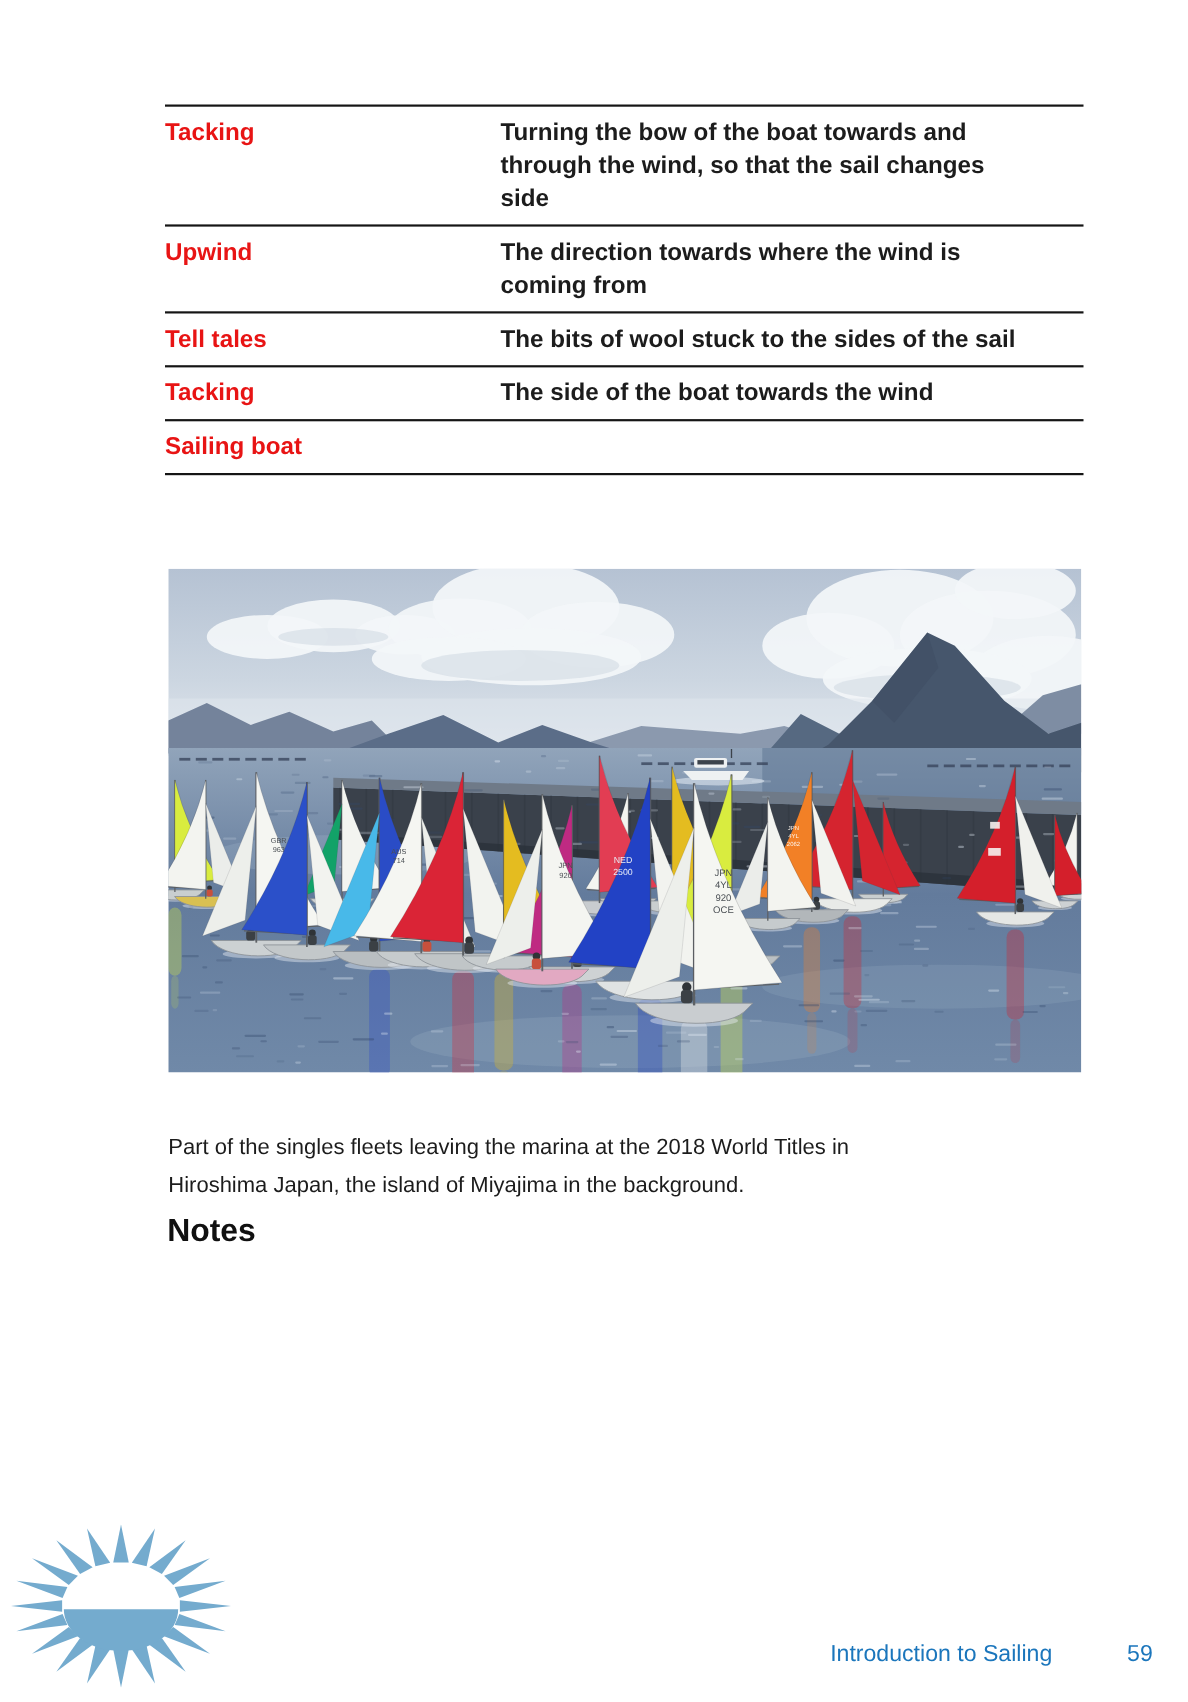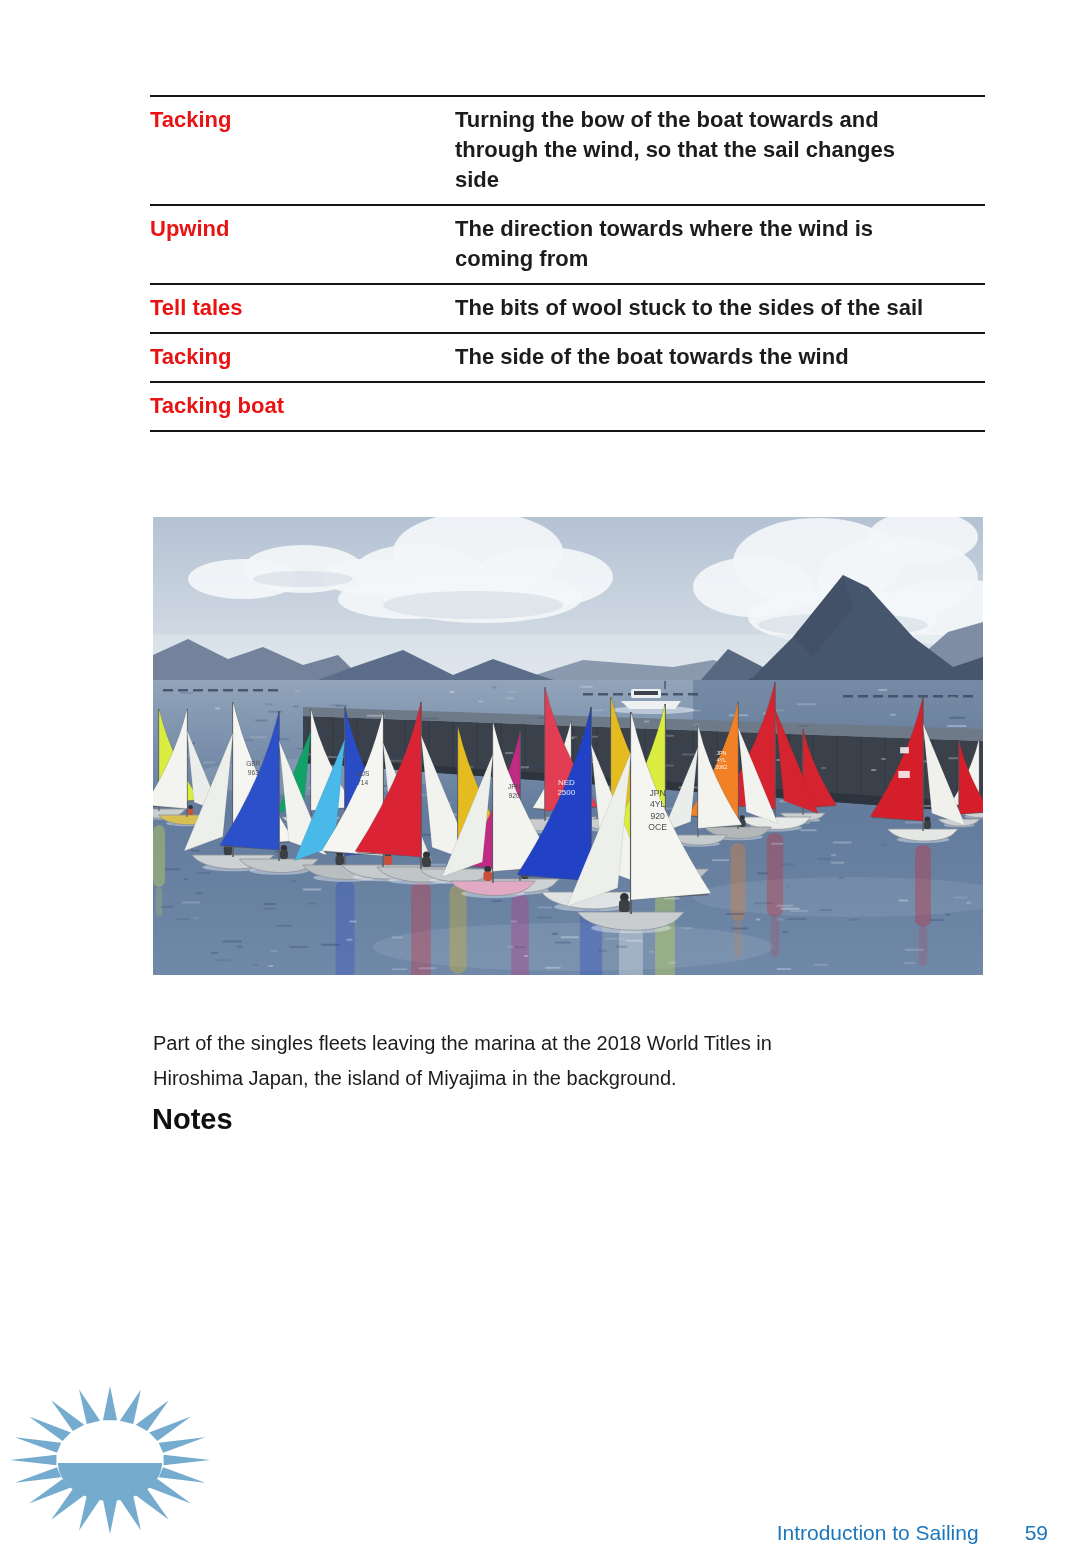--- a/index.html
+++ b/index.html
@@ -12,22 +12,22 @@
           font-size:22px;line-height:30px;}
   .g-def{flex:1;font-size:22px;line-height:30px;color:#1c1c1c;white-space:pre-line;font-weight:bold;}
   
   .photo{position:absolute;left:153px;top:517px;width:830px;height:458px;display:block;}
   
   .caption{position:absolute;left:153px;top:1006px;width:846px;font-size:20px;line-height:35px;
            color:#1c1c1c;white-space:pre-line;}
   .notes{position:absolute;left:152px;top:1103px;font-size:29px;font-weight:bold;color:#101010;margin:0;}
   
   .watermark{position:absolute;left:6px;top:1382px;width:1064px;height:160px;z-index:1;}
-  .footer{position:absolute;right:32px;top:1492px;z-index:2;display:flex;gap:46px;
-          font-size:21px;color:var(--footer-color,#1b76bc);margin-top:29px;}
+  .footer{position:absolute;right:32px;top:1492px;z-index:2;display:flex;gap:68px;
+          font-size:21px;color:var(--footer-color,#1b76bc);}
 </style>
 </head>
 <body>
 
 <div class="page">
 
   <div class="glossary" id="glossary">
       <div class="g-row">
         <div class="g-term">Tacking</div>
         <div class="g-def">Turning the bow of the boat towards and
@@ -41,21 +41,21 @@
       </div>
       <div class="g-row">
         <div class="g-term">Tell tales</div>
         <div class="g-def">The bits of wool stuck to the sides of the sail</div>
       </div>
       <div class="g-row">
         <div class="g-term">Tacking</div>
         <div class="g-def">The side of the boat towards the wind</div>
       </div>
       <div class="g-row">
-        <div class="g-term">Tacking boat</div>
+        <div class="g-term">Sailing boat</div>
       </div>
     </div>
 
   <svg class="photo" id="scene" viewBox="0 0 830 458" preserveAspectRatio="none">
       <defs>
         <linearGradient id="skyG" x1="0" y1="0" x2="0" y2="1">
           <stop offset="0" stop-color="#b5c2d3"></stop>
           <stop offset="0.6" stop-color="#ccd6e1"></stop>
           <stop offset="1" stop-color="#e3e8ee"></stop>
         </linearGradient>

